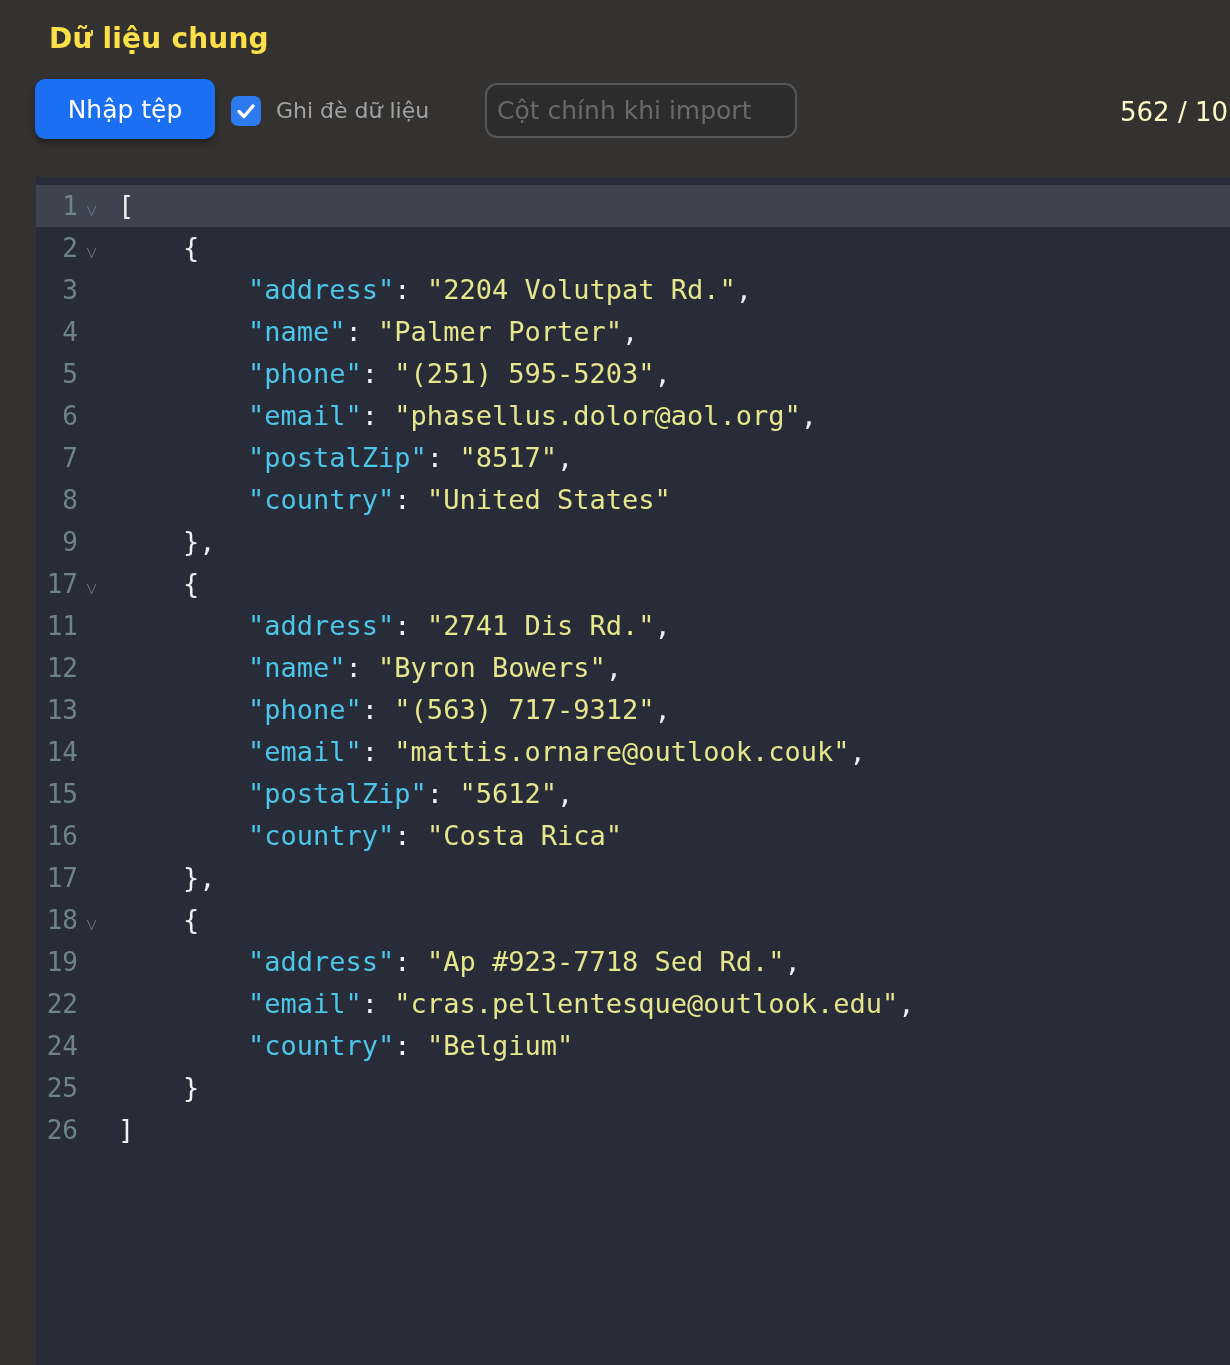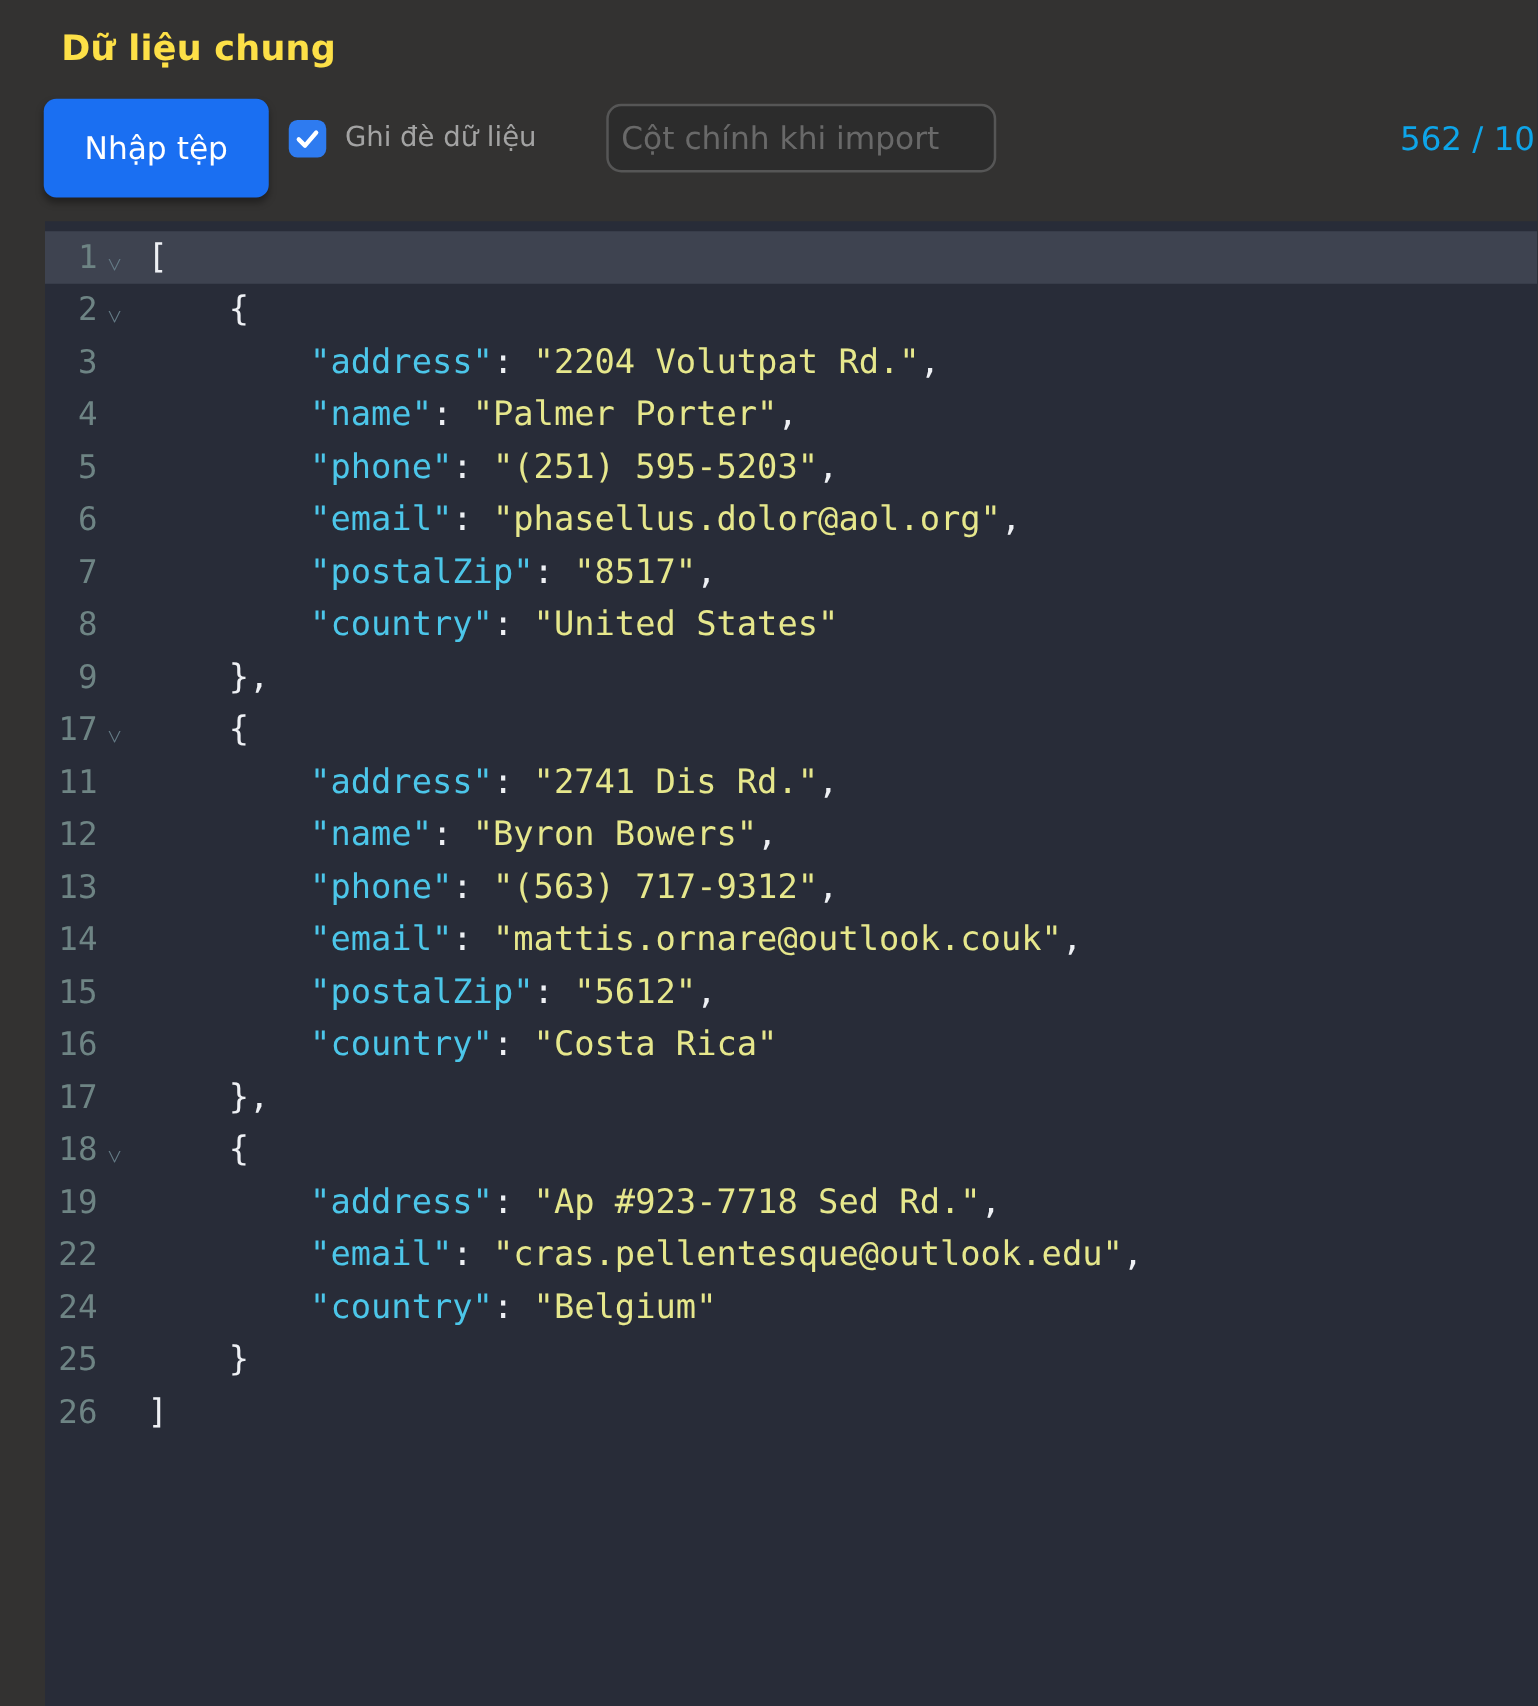--- a/index.html
+++ b/index.html
@@ -12,21 +12,21 @@
 
   
   .page-title {
     position: absolute; left: 33px; top: 22px;
     font-size: 28px; font-weight: bold; color: #fde047;
     letter-spacing: 0.2px;
     margin-left: 16px;
   }
   .import-btn {
     position: absolute; left: 35px; top: 79px;
-    width: 180px; height: 79px;
+    width: 180px; height: 60px;
     background: #1a6ff2; color: #ffffff;
     border: none; border-radius: 10px;
     font-family: "DejaVu Sans", sans-serif;
     font-size: 25px; cursor: pointer;
     box-shadow: 0 4px 6px rgba(0,0,0,0.35);
     display: flex; align-items: center; justify-content: center;
   }
   .checkbox {
     position: absolute; left: 231px; top: 96px;
     width: 30px; height: 30px;
@@ -44,21 +44,21 @@
     width: 312px; height: 55px;
     background: #2c2c2c;
     border: 2px solid #565656; border-radius: 12px;
     color: #cccccc; font-size: 25px;
     font-family: "DejaVu Sans", sans-serif;
     padding: 0 10px; outline: none;
   }
   .key-input::placeholder { color: #696969; opacity: 1; }
   .counter {
     position: absolute; right: 2px; top: 97px;
-    font-size: 26px; color: #0ea5e9; white-space: nowrap;
+    font-size: 26px; color: #fef9c3; white-space: nowrap;
   }
 
   
   .editor {
     position: absolute; left: 36px; top: 177px; right: 0; bottom: 0;
     background: #282c38;
     padding-top: 8px;
     font-family: "DejaVu Sans Mono", monospace;
     overflow: hidden;
     cursor: text;

